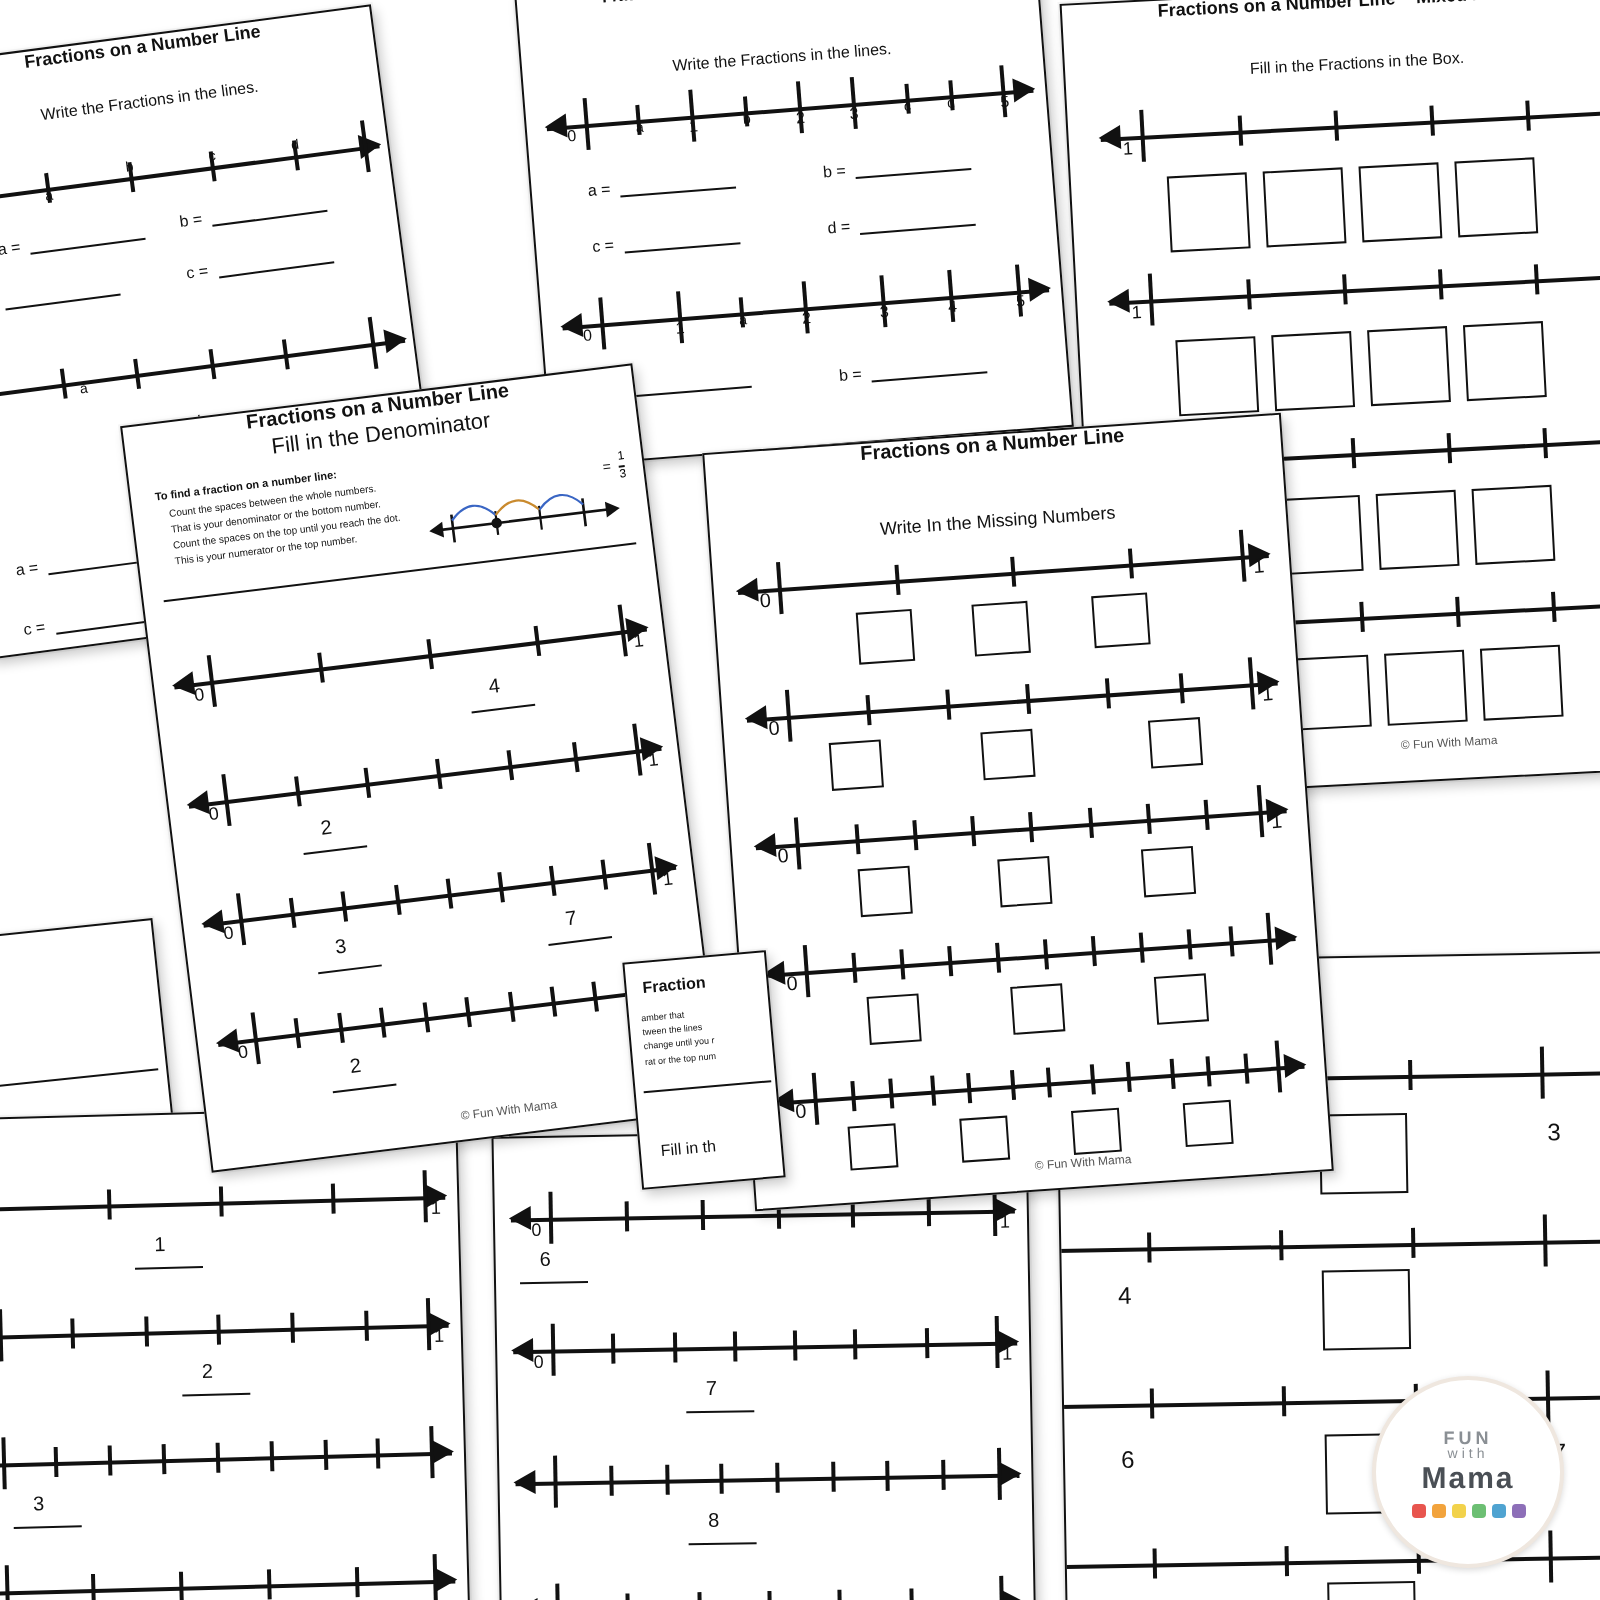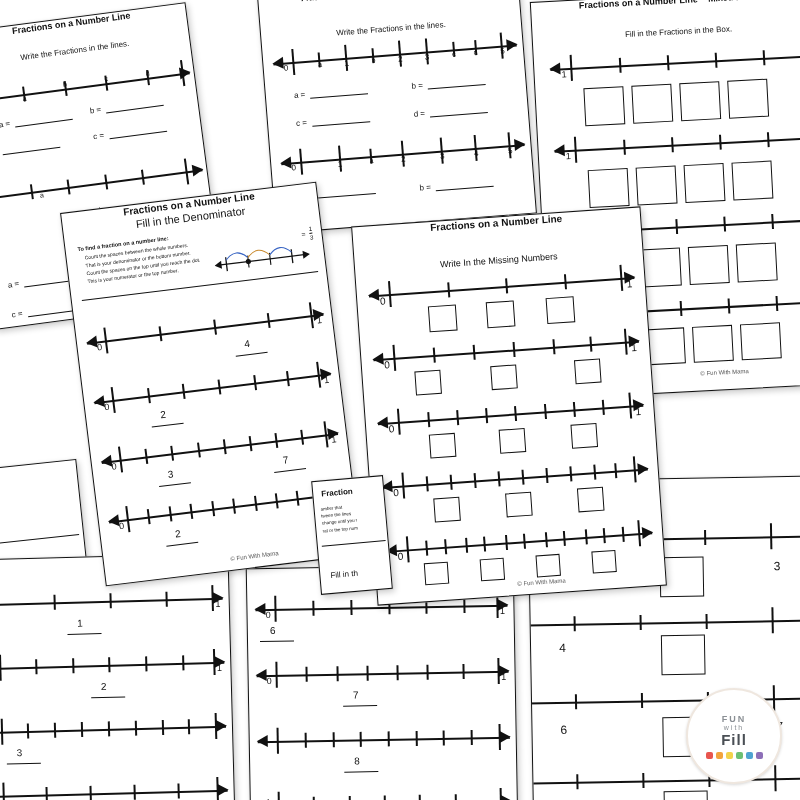--- a/index.html
+++ b/index.html
@@ -699,21 +699,21 @@
         amber that<br>tween the lines<br>change until you r<br>rat or the top num
       </div>
       <div class="hrule" style="left:4px;top:64px;width:64px;"></div>
       <div style="position:absolute;left:10px;top:90px;font-size:8px;color:#111;">Fill in th</div>
     </div>
   </div>
 
   <div class="logo">
     <div class="fun">FUN</div>
     <div class="with">with</div>
-    <div class="mama">Fill</div>
+    <div class="mama">Mama</div>
     <div class="dots">
       <i style="background:#e8554e"></i>
         <i style="background:#f2a33c"></i>
         <i style="background:#f2d24b"></i>
       <i style="background:#6cbf73"></i>
         <i style="background:#4fa3d1"></i>
         <i style="background:#8d6fb8"></i>
     </div>
   </div>
 

